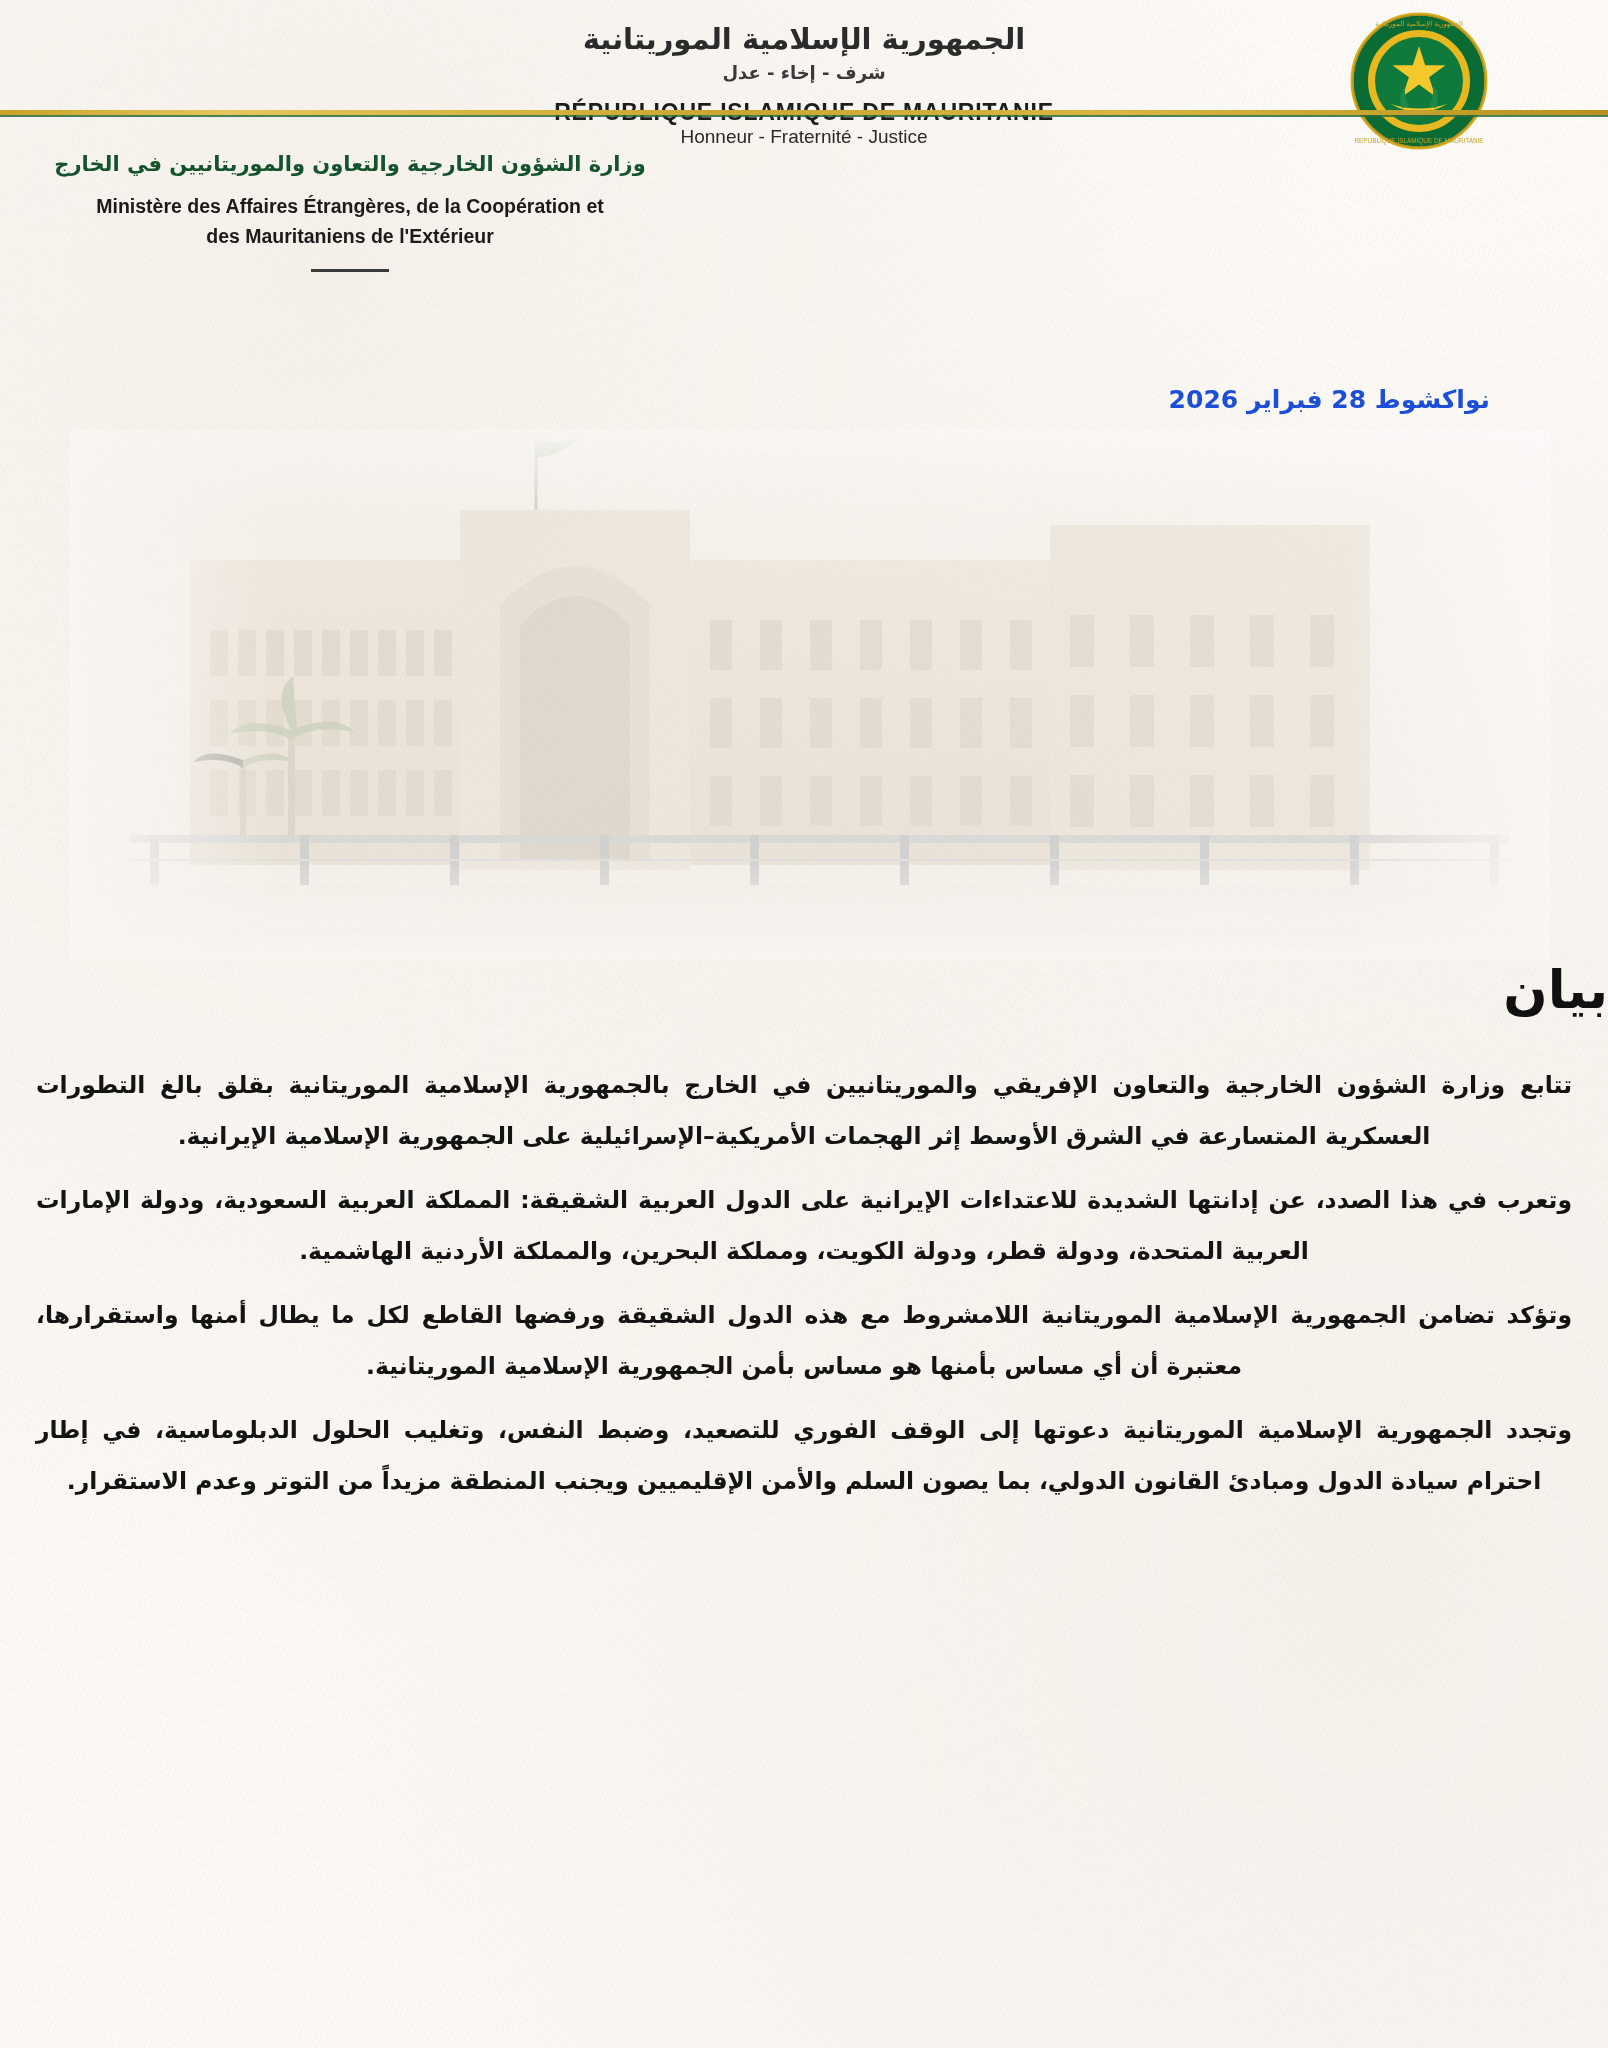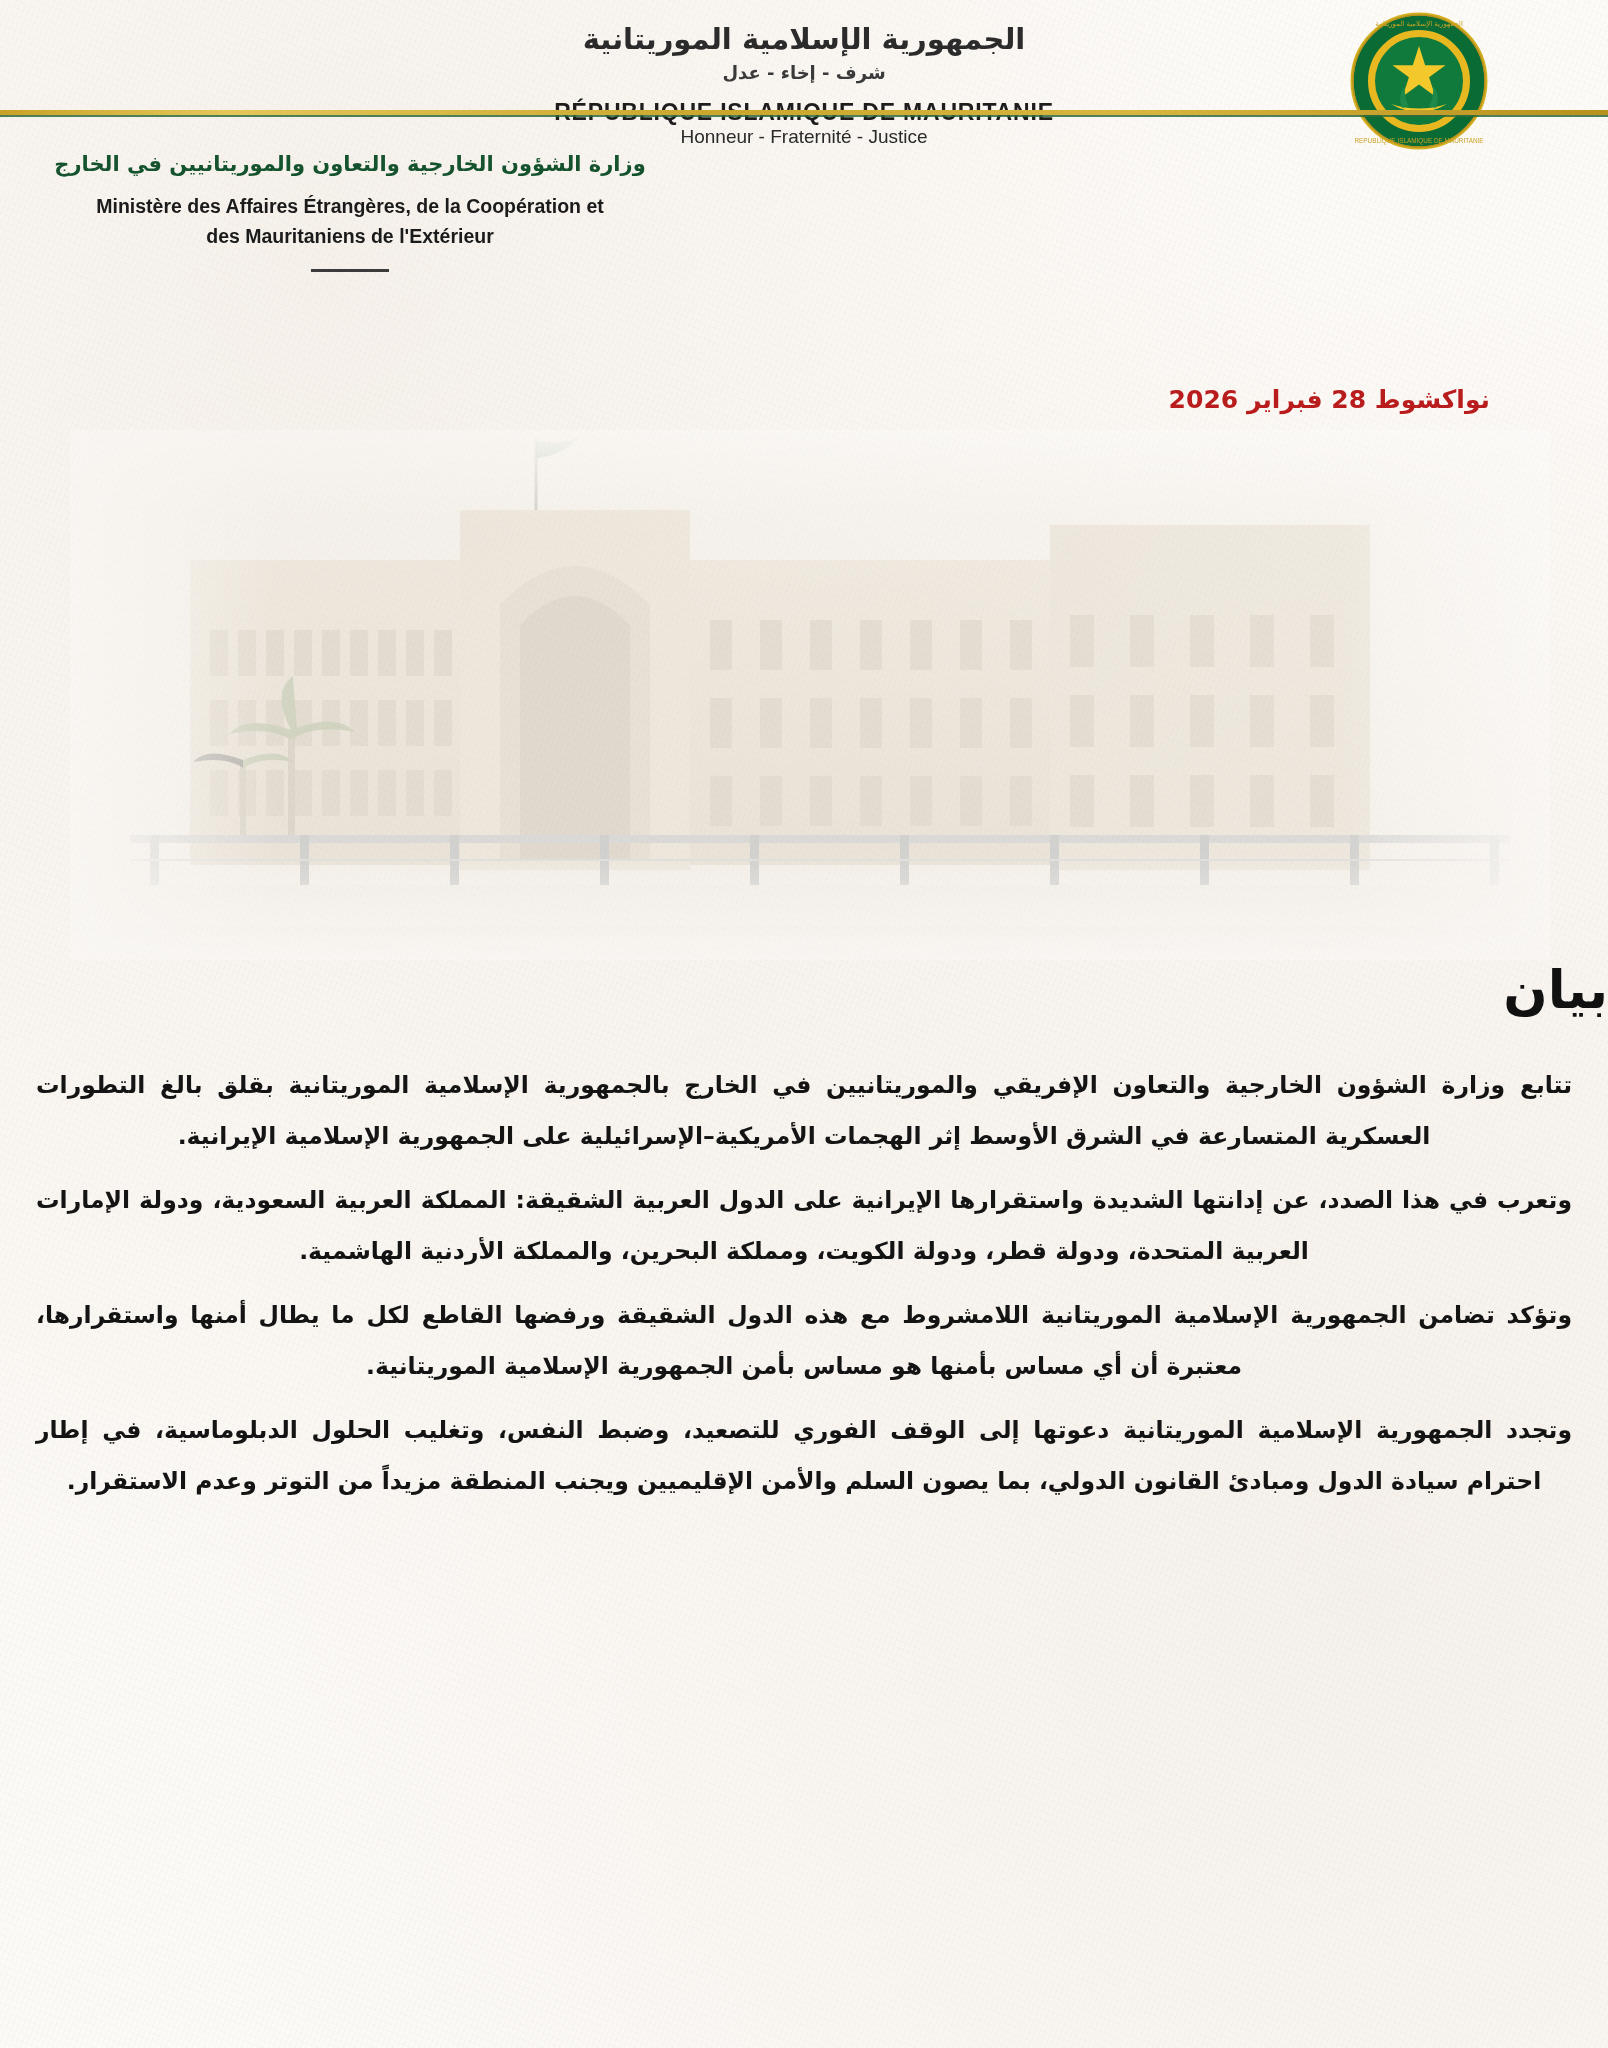--- a/index.html
+++ b/index.html
@@ -124,21 +124,21 @@
   }
 
   
   .placedate {
     position: absolute;
     top: 385px;
     right: 118px;
     direction: rtl;
     font-size: 25px;
     font-weight: 700;
-    color: #b91c1c;
+    color: #1d4ed8;
   }
 
   
   .building {
     position: absolute;
     top: 430px;
     left: 70px;
     width: 1480px;
     height: 530px;
     opacity: .30;
@@ -378,16 +378,16 @@
 
     <rect x="0" y="0" width="1480" height="530" fill="url(#fade)"></rect>
     <rect x="0" y="0" width="1480" height="530" fill="url(#fadev)"></rect>
   </svg>
 </div>
 
 <div class="doc-title">بيان</div>
 
 <div class="body-text">
   <p>تتابع وزارة الشؤون الخارجية والتعاون الإفريقي والموريتانيين في الخارج بالجمهورية الإسلامية الموريتانية بقلق بالغ التطورات العسكرية المتسارعة في الشرق الأوسط إثر الهجمات الأمريكية–الإسرائيلية على الجمهورية الإسلامية الإيرانية.</p>
-  <p>وتعرب في هذا الصدد، عن إدانتها الشديدة واستقرارها الإيرانية على الدول العربية الشقيقة: المملكة العربية السعودية، ودولة الإمارات العربية المتحدة، ودولة قطر، ودولة الكويت، ومملكة البحرين، والمملكة الأردنية الهاشمية.</p>
+  <p>وتعرب في هذا الصدد، عن إدانتها الشديدة للاعتداءات الإيرانية على الدول العربية الشقيقة: المملكة العربية السعودية، ودولة الإمارات العربية المتحدة، ودولة قطر، ودولة الكويت، ومملكة البحرين، والمملكة الأردنية الهاشمية.</p>
   <p>وتؤكد تضامن الجمهورية الإسلامية الموريتانية اللامشروط مع هذه الدول الشقيقة ورفضها القاطع لكل ما يطال أمنها واستقرارها، معتبرة أن أي مساس بأمنها هو مساس بأمن الجمهورية الإسلامية الموريتانية.</p>
   <p>وتجدد الجمهورية الإسلامية الموريتانية دعوتها إلى الوقف الفوري للتصعيد، وضبط النفس، وتغليب الحلول الدبلوماسية، في إطار احترام سيادة الدول ومبادئ القانون الدولي، بما يصون السلم والأمن الإقليميين ويجنب المنطقة مزيداً من التوتر وعدم الاستقرار.</p>
 </div>
 
 </body></html>

